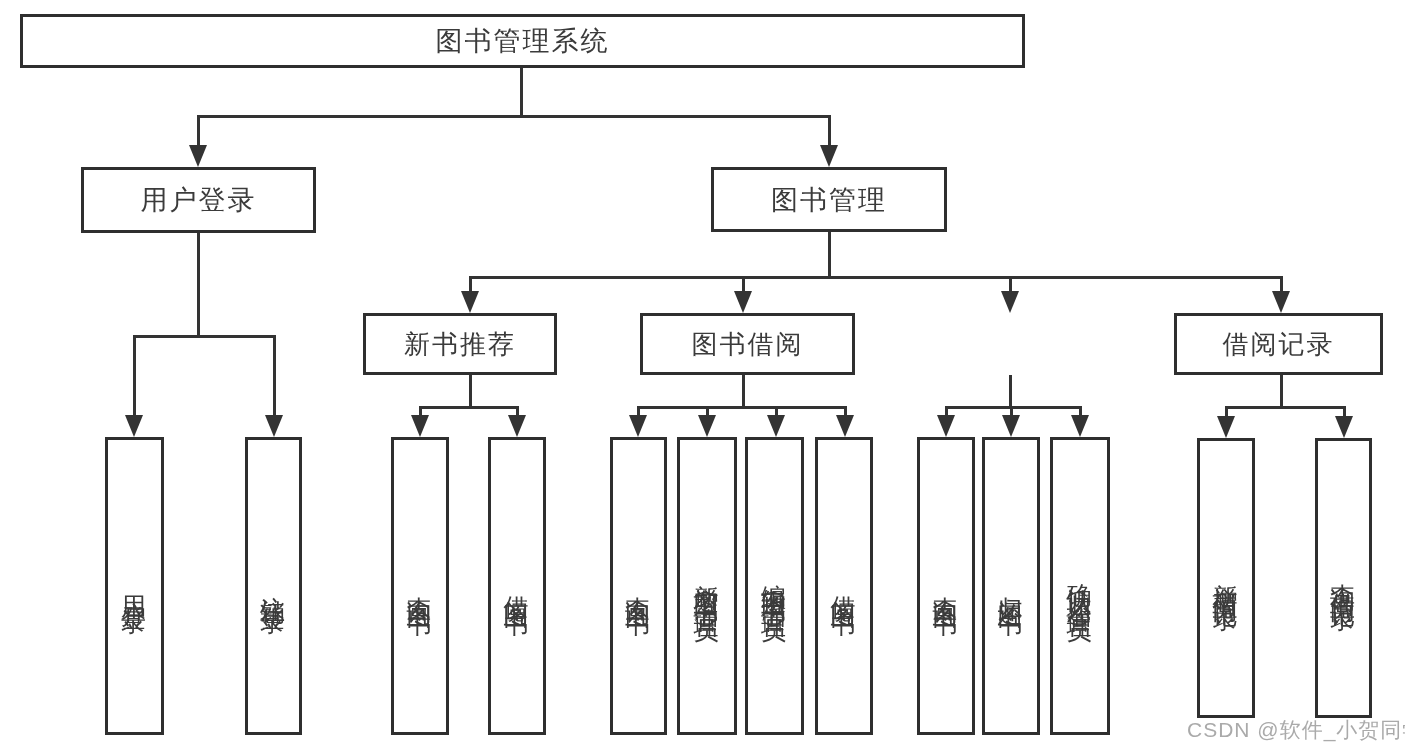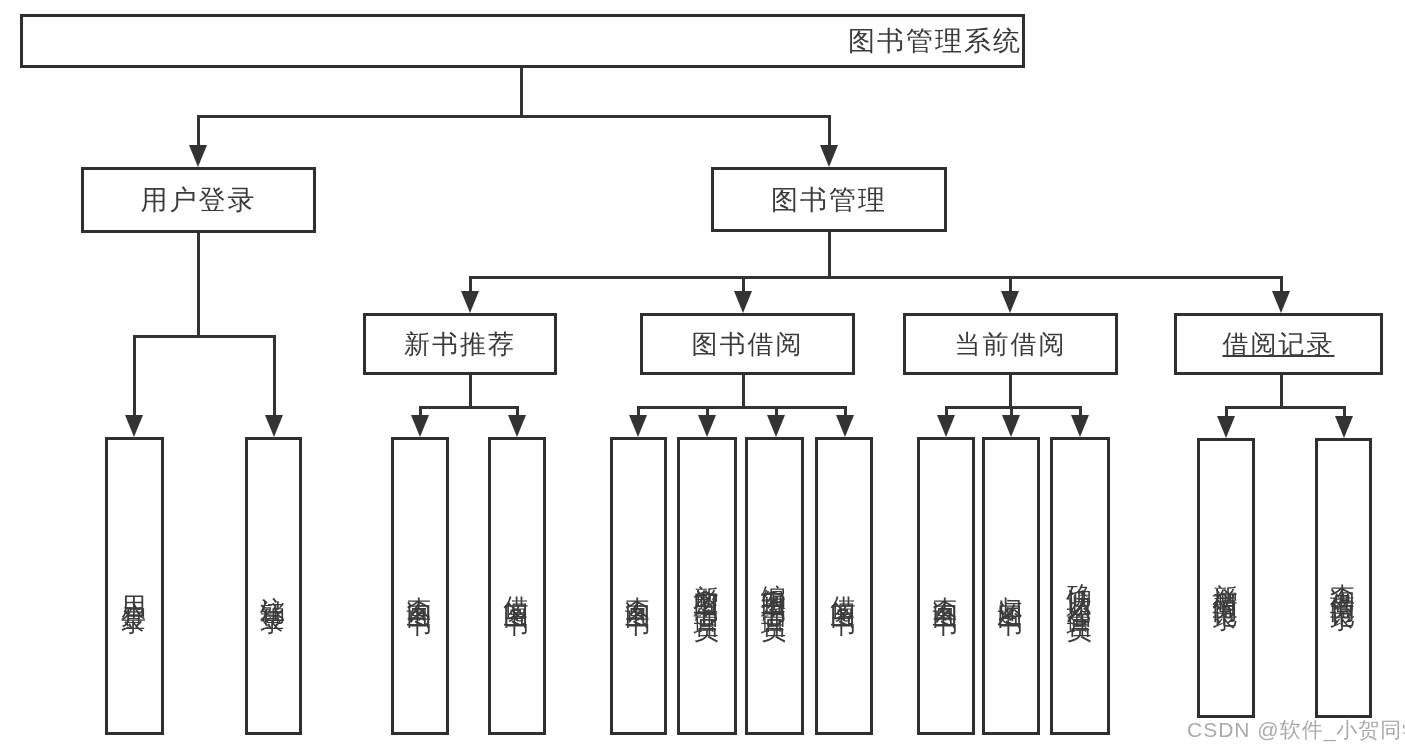--- a/index.html
+++ b/index.html
@@ -33,21 +33,21 @@
     position:absolute; left:1187px; top:716px;
     font-size:21px; color:#aaaaaa; letter-spacing:1px;
     white-space:nowrap;
   }
 </style>
 </head>
 <body>
 
 <div id="canvas">
 
-  <div class="box" style="left:20px; top:14px; width:1005px; height:54px;justify-content:flex-end;">
+  <div class="box" style="left:20px; top:14px; width:1005px; height:54px;">
     <span class="hlabel">图书管理系统</span>
   </div>
 
   <div class="vl" style="left:520px; top:68px; height:47px;"></div>
   <div class="hl" style="left:197px; top:115px; width:633px;"></div>
   <div class="vl" style="left:197px; top:115px; height:32px;"></div>
   <div class="ah" style="left:189px; top:145px;"></div>
   <div class="vl" style="left:828px; top:115px; height:32px;"></div>
   <div class="ah" style="left:820px; top:145px;"></div>
 
@@ -75,24 +75,21 @@
   <div class="ah" style="left:1001px; top:291px;"></div>
   <div class="vl" style="left:1280px; top:276px; height:17px;"></div>
   <div class="ah" style="left:1272px; top:291px;"></div>
 
   <div class="box lv3" style="left:363px; top:313px; width:194px; height:62px;">
     <span class="hlabel">新书推荐</span>
   </div>
   <div class="box lv3" style="left:640px; top:313px; width:215px; height:62px;">
     <span class="hlabel">图书借阅</span>
   </div>
-  <div class="box lv3" style="left:903px; top:313px; width:215px; height:62px;">
-    <span class="hlabel">当前借阅</span>
-  </div>
-  <div class="box lv3" style="left:1174px; top:313px; width:209px; height:62px;text-decoration:underline;">
+  <div class="box lv3" style="left:1174px; top:313px; width:209px; height:62px;">
     <span class="hlabel">借阅记录</span>
   </div>
 
   <div class="vl" style="left:469px; top:375px; height:31px;"></div>
   <div class="hl" style="left:419px; top:406px; width:99px;"></div>
   <div class="vl" style="left:419px; top:406px; height:11px;"></div>
   <div class="ah" style="left:411px; top:415px;"></div>
   <div class="vl" style="left:516px; top:406px; height:11px;"></div>
   <div class="ah" style="left:508px; top:415px;"></div>
 

